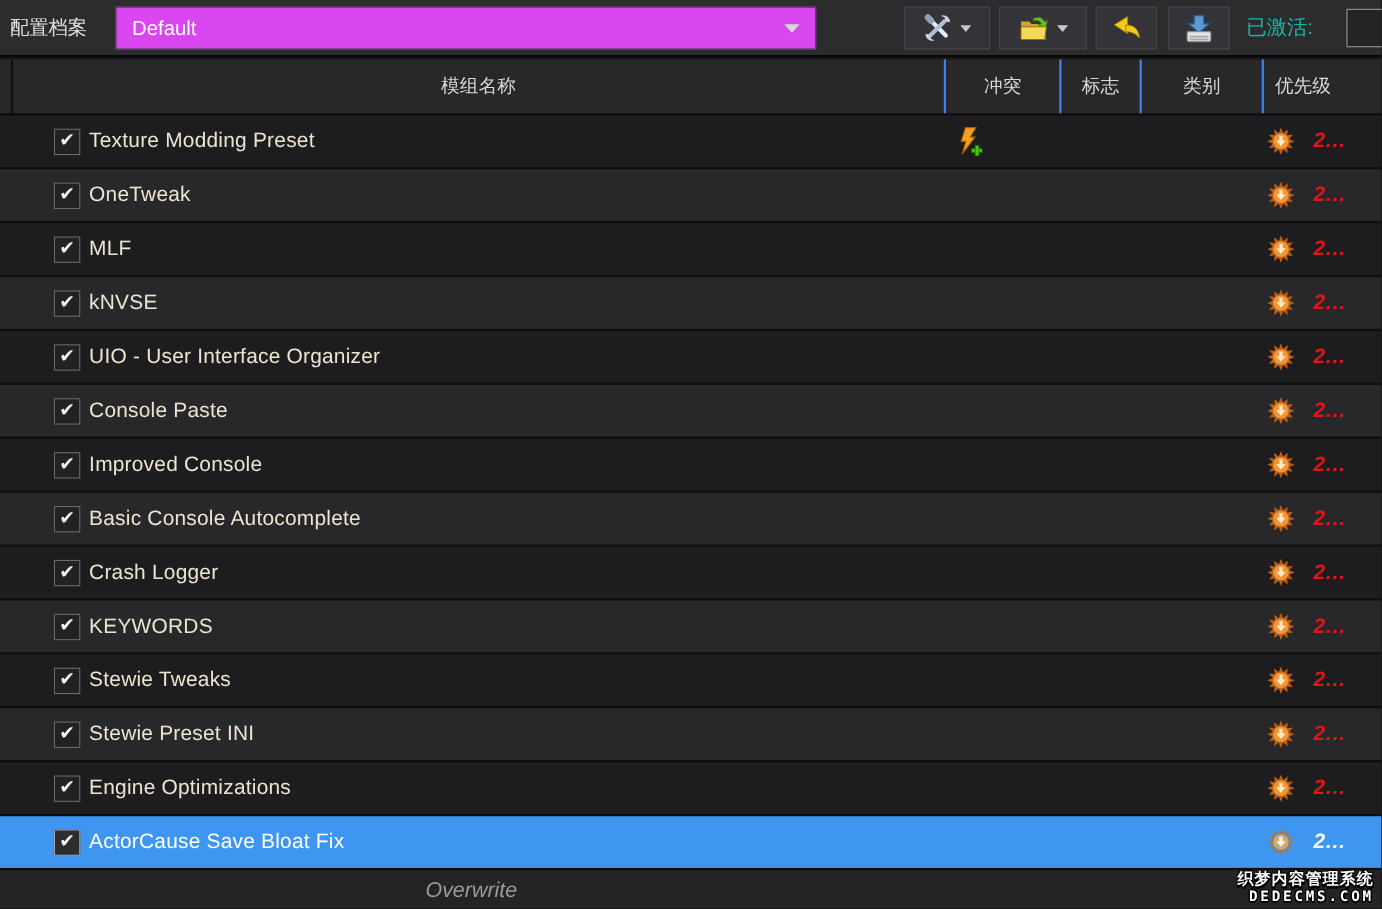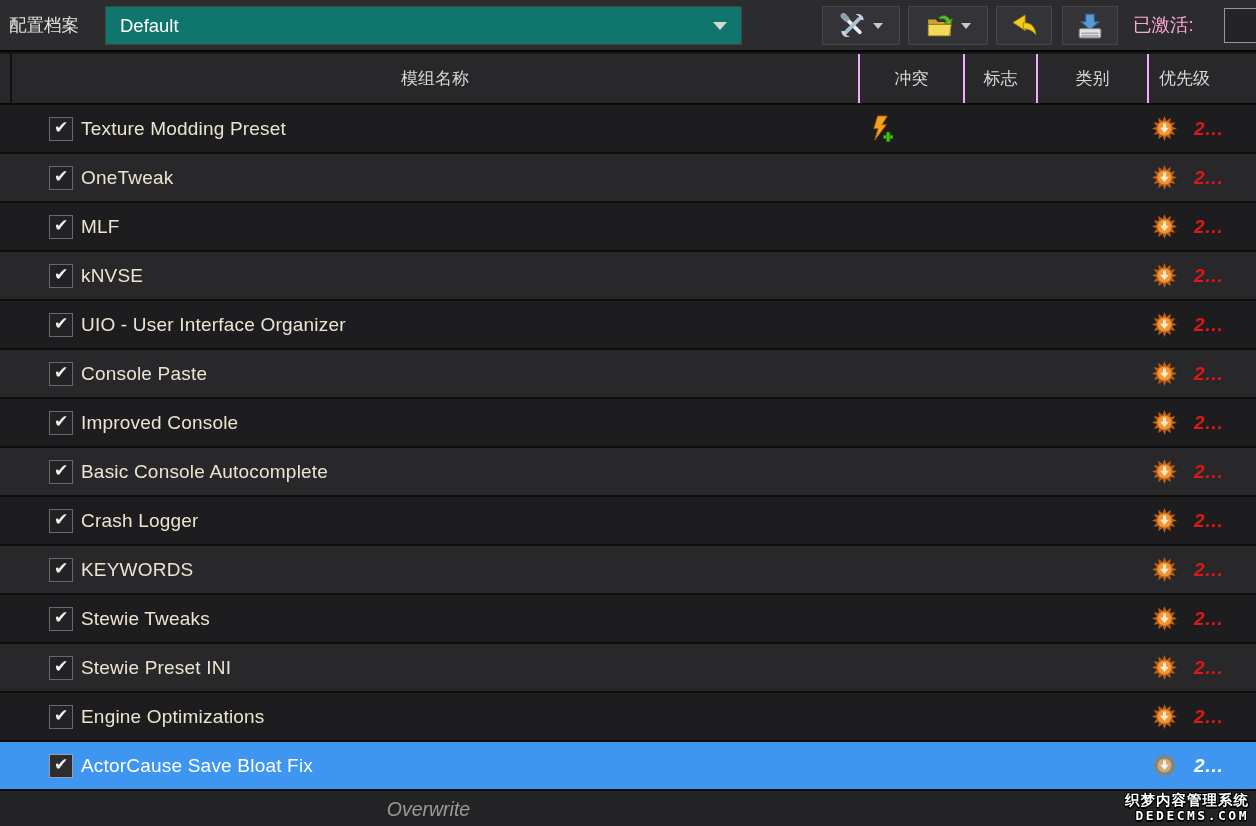--- a/index.html
+++ b/index.html
@@ -15,21 +15,21 @@
   .topbar {
     position:absolute; left:0; top:0; width:1256px; height:52px;
     background:#2c2c2f; border-bottom:2px solid #070708;
   }
   .profile-label {
     position:absolute; left:9px; top:0; height:50px; line-height:50px;
     color:#e2e2e2; font-size:17.5px;
   }
   .profile-combo {
     position:absolute; left:105px; top:6px; width:637px; height:39px;
-    background:#0f766e; border:1px solid #414146;
+    background:#d946ef; border:1px solid #414146;
     display:flex; align-items:center; padding:0 14px; cursor:default;
   }
   .profile-combo .combo-value { color:#ffffff; font-size:18.5px; flex:1; }
   .combo-arrow {
     width:0; height:0; border-left:7px solid transparent;
     border-right:7px solid transparent; border-top:8px solid #d6d6d6;
   }
   .tb-btn {
     position:absolute; top:6px; height:39px;
     background:#343438; border:1px solid #47474b;
@@ -38,39 +38,39 @@
   .btn-tools   { left:822px;  width:78px; }
   .btn-folder  { left:908px;  width:80px; }
   .btn-undo    { left:996px;  width:56px; }
   .btn-install { left:1062px; width:56px; }
   .mini-arrow {
     width:0; height:0; border-left:5px solid transparent;
     border-right:5px solid transparent; border-top:6px solid #c9c9c9;
   }
   .activated-label {
     position:absolute; left:1133px; top:0; height:50px; line-height:50px;
-    color:#f9a8d4; font-size:18.5px;
+    color:#14b8a6; font-size:18.5px;
   }
   .counter-box {
     position:absolute; left:1224px; top:8px; width:62px; height:35px;
     background:#242427; border:1px solid #96969a;
   }
 
   
   .table-header {
     position:absolute; left:0; top:54px; width:1256px; height:51px;
     background:#28282b; border-bottom:2px solid #0a0a0b;
     display:flex; color:#d8d8d8; font-size:17px;justify-content:space-between;
   }
   .h-spacer { width:12px; border-right:2px solid #111113; }
   .hcell {
     display:flex; align-items:center; justify-content:center;
     white-space:nowrap; overflow:hidden; cursor:default;
   }
-  .hcell + .hcell { border-left:2px solid #f0abfc; }
+  .hcell + .hcell { border-left:2px solid #3b82f6; }
   .hw-name      { width:846px; }
   .hw-conflicts { width:105px; }
   .hw-flags     { width:73px; }
   .hw-category  { width:111px; }
   .hw-version   { width:88px; }
   .hw-priority  { flex:1; justify-content:flex-start; padding-left:10px; }
 
   
   .mod-list { position:absolute; left:0; top:105px; width:1256px; }
   .mod-row {

